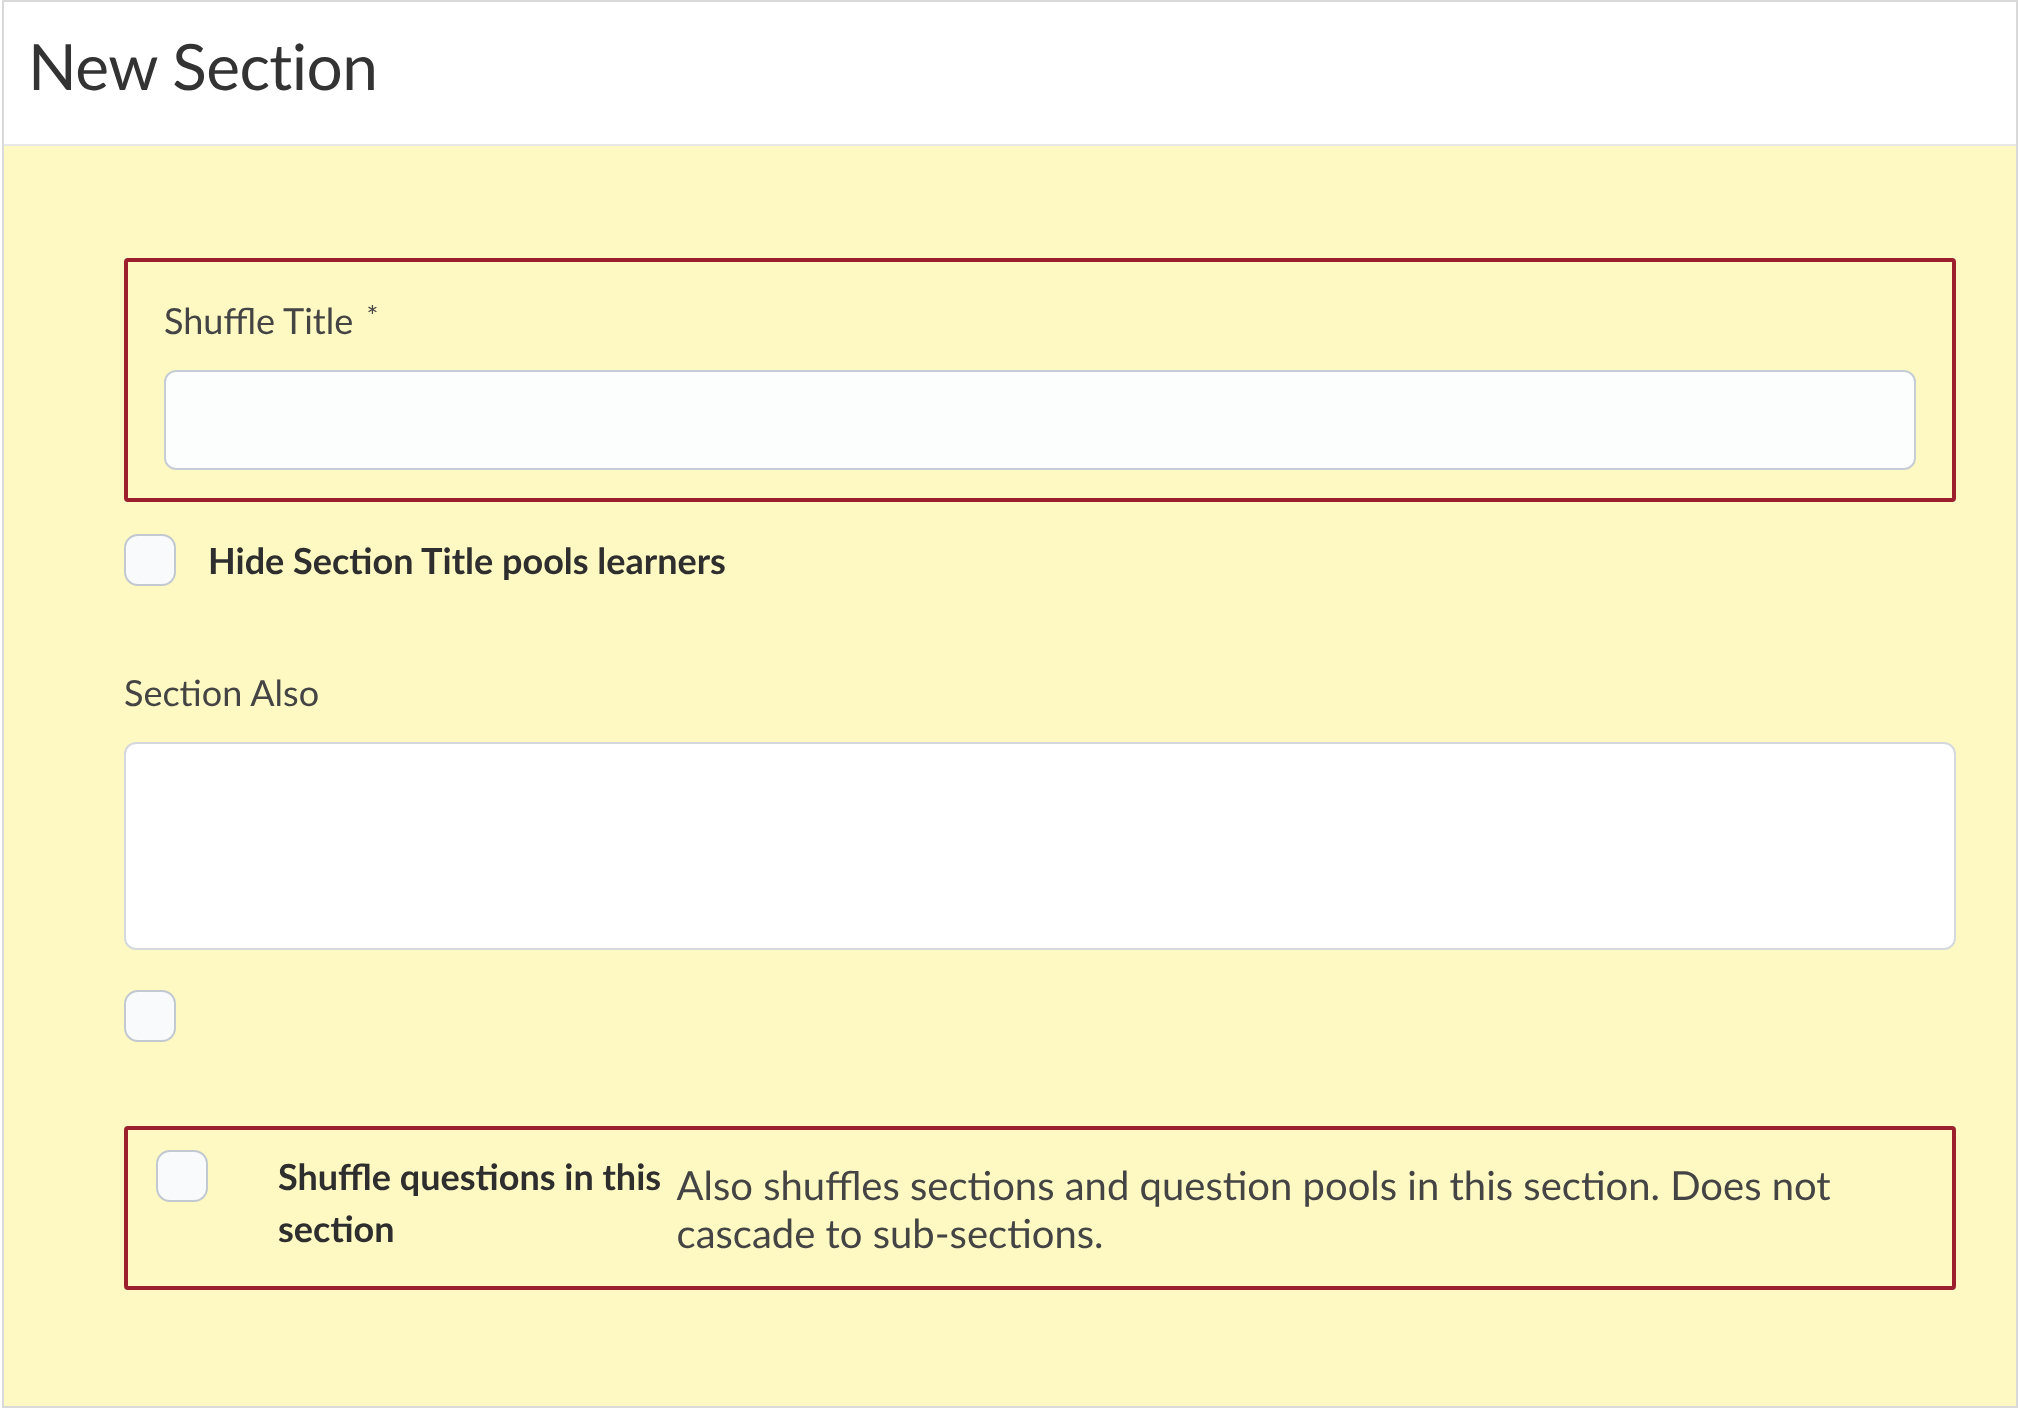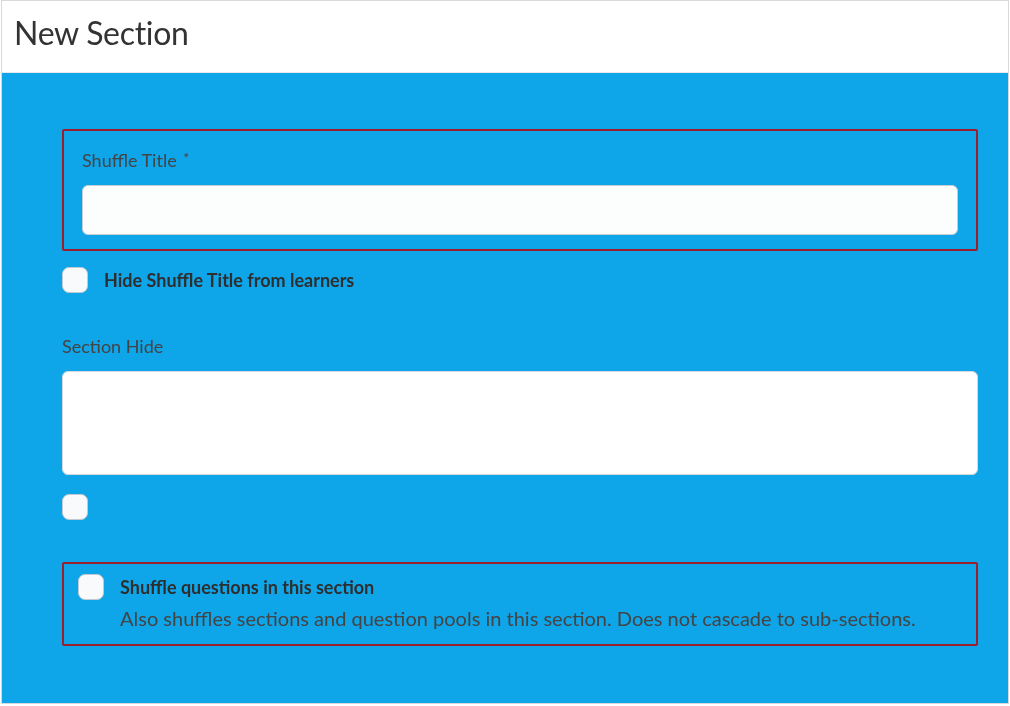--- a/index.html
+++ b/index.html
@@ -7,21 +7,21 @@
       font-family: -apple-system, BlinkMacSystemFont, "Segoe UI", "Lato", Arial, sans-serif;
       background: #ffffff;
       width: 1010px;
       height: 706px;
       overflow: hidden;
     }
     .window {
       width: 1008px;
       height: 704px;
       border: 1px solid #d9d9d9;
-      background: #0ea5e9;
+      background: #fef9c3;
       margin: 0 auto;
     }
     .header {
       padding: 12px 16px 20px 12px;
       border-bottom: 1px solid #e8e8e8;
       background: #ffffff;
     }
     .page-title {
       font-size: 32px;
       font-weight: 400;
@@ -88,21 +88,21 @@
       cursor: pointer;
       margin-top: 0px;
     }
     .checkbox-label {
       font-size: 18px;
       font-weight: 700;
       color: #2e2e2e;
       line-height: 26px;
       cursor: pointer;
     }
-    .checkbox-body { display:flex; flex-direction:column; }
+    .checkbox-body { display:flex; flex-direction:row;margin-left:19px; }
     .checkbox-help {
       font-size: 20px;
       font-weight: 400;
       color: #444444;
       margin-top: 6px;
     }
     .section-text-block {
       margin-top: 42px;
       padding-left: 0;
     }
@@ -134,25 +134,25 @@
     <div class="highlight-box">
       <label class="field-label" for="section-title-input">
         <span>Shuffle Title</span>
         <span class="asterisk">*</span>
       </label>
       <input id="section-title-input" type="text" class="text-input" value="" style="">
     </div>
 
     <div class="checkbox-row">
       <input type="checkbox" class="checkbox" id="hide-title-cb" style="">
-      <label class="checkbox-label" for="hide-title-cb">Hide Shuffle Title from learners</label>
+      <label class="checkbox-label" for="hide-title-cb">Hide Section Title pools learners</label>
     </div>
 
     <div class="section-text-block">
-      <label class="section-text-label" for="section-text-input">Section Hide</label>
+      <label class="section-text-label" for="section-text-input">Section Also</label>
       <textarea id="section-text-input" class="textarea" value="" style=""></textarea>
 
       <div class="checkbox-row">
         <input type="checkbox" class="checkbox" id="hide-text-cb" style="">
       </div>
     </div>
 
     <div class="shuffle-highlight">
       <div class="checkbox-row tight">
         <input type="checkbox" class="checkbox" id="shuffle-cb" style="">

